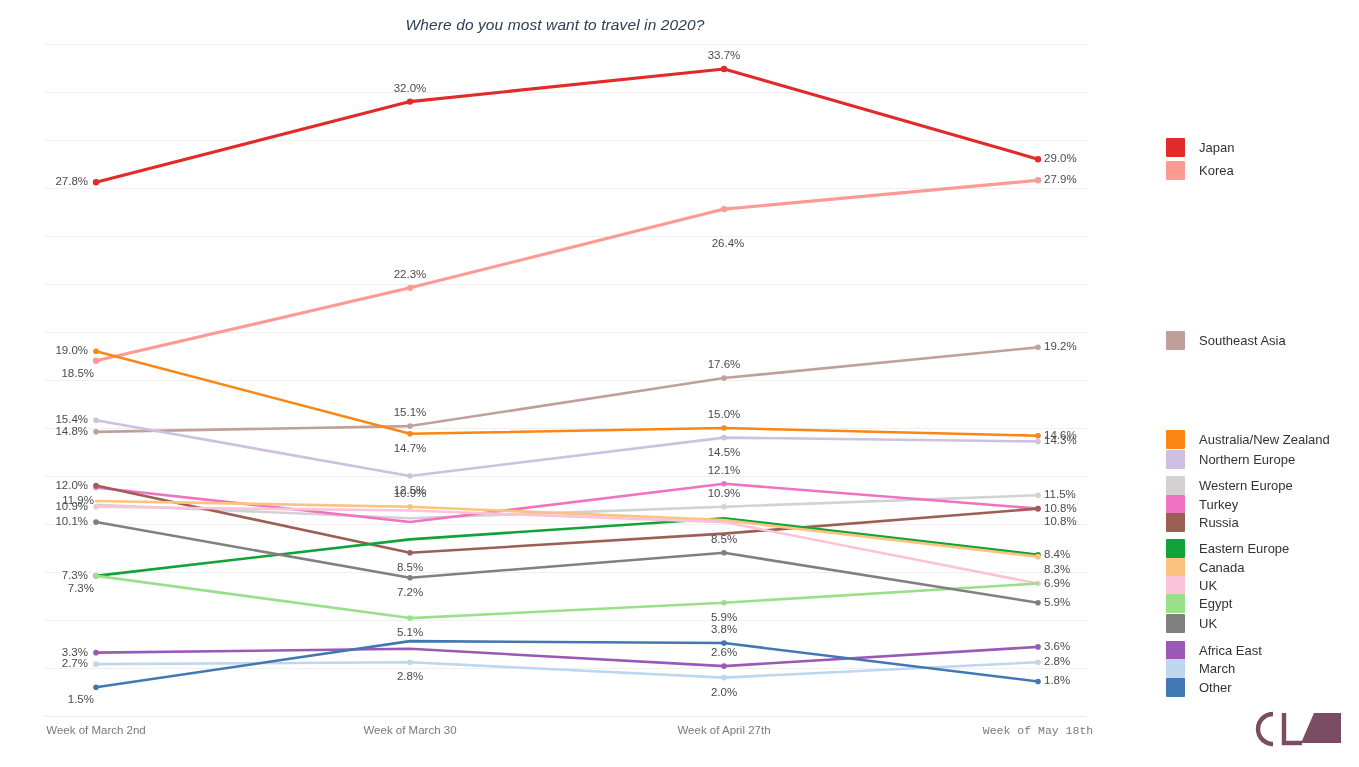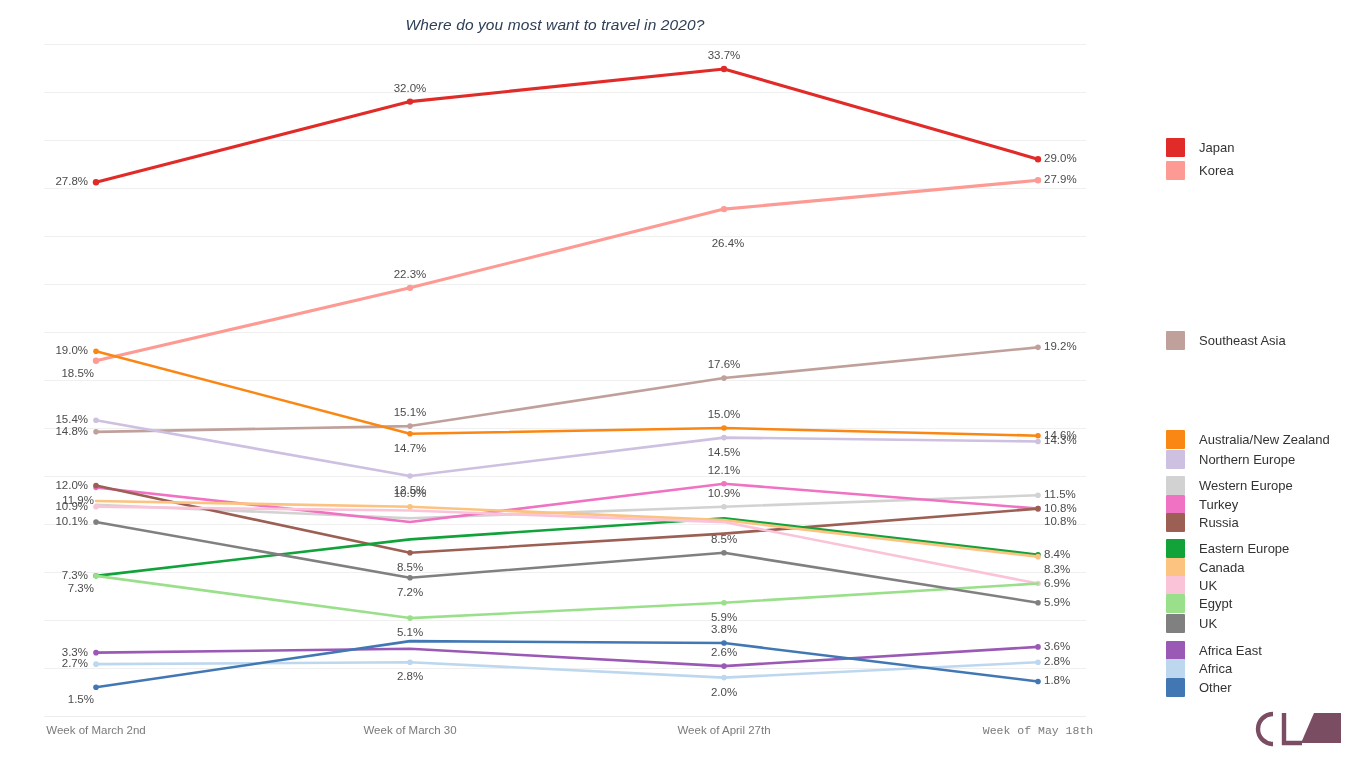--- a/index.html
+++ b/index.html
@@ -301,21 +301,21 @@
       <div class="legend-item" style="top: 615px;">
         <span class="legend-swatch" style="background: rgb(128, 128, 128);"></span>
         <span class="legend-label">UK</span>
       </div>
       <div class="legend-item" style="top: 642px;">
         <span class="legend-swatch" style="background: rgb(154, 89, 181);"></span>
         <span class="legend-label">Africa East</span>
       </div>
       <div class="legend-item" style="top: 660px;">
         <span class="legend-swatch" style="background: rgb(189, 215, 239);"></span>
-        <span class="legend-label">Africa</span>
+        <span class="legend-label">March</span>
       </div>
       <div class="legend-item" style="top: 679px;">
         <span class="legend-swatch" style="background: rgb(65, 120, 180);"></span>
         <span class="legend-label">Other</span>
       </div>
     </div>
 
   <svg id="cla-logo" viewBox="0 0 92 48">
     <path d="M22 9 A15 15 0 1 0 22 39" fill="none" stroke="#7b4d63" stroke-width="4.4"></path>
     <path d="M33 8 L33 38 L51 38" fill="none" stroke="#7b4d63" stroke-width="4.4"></path>

